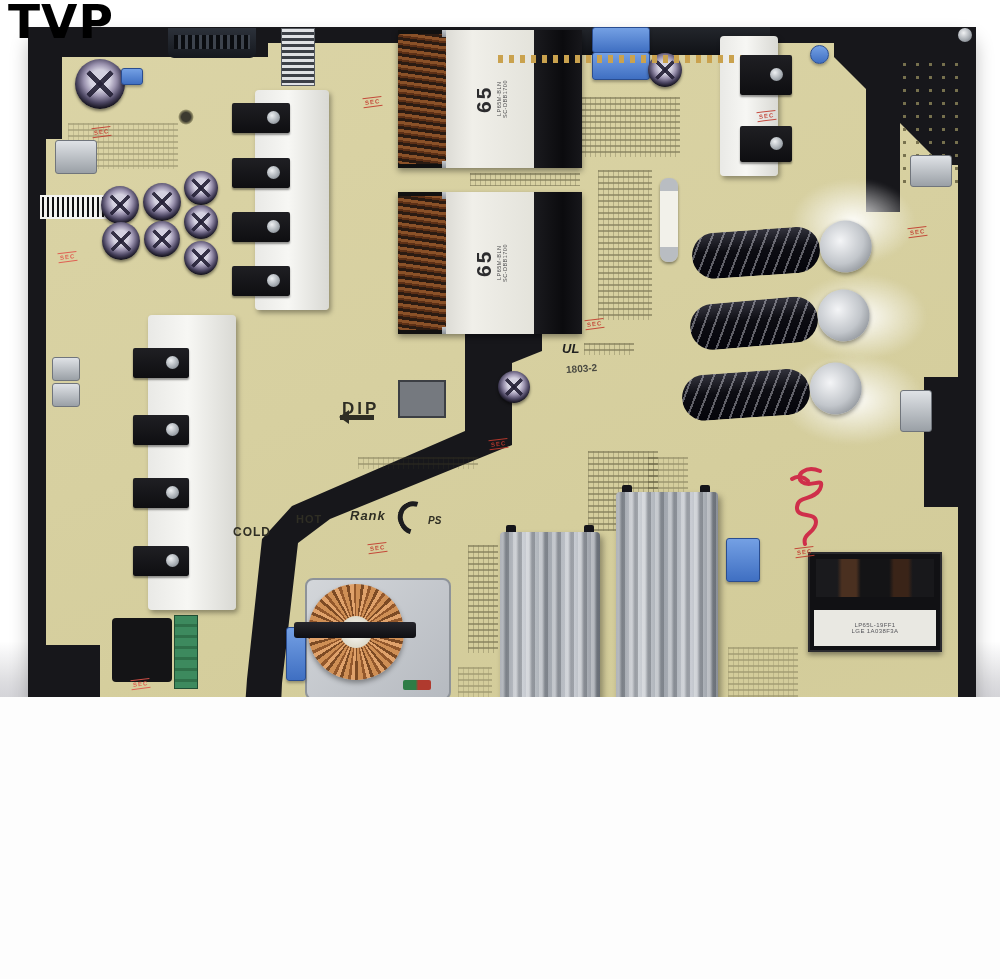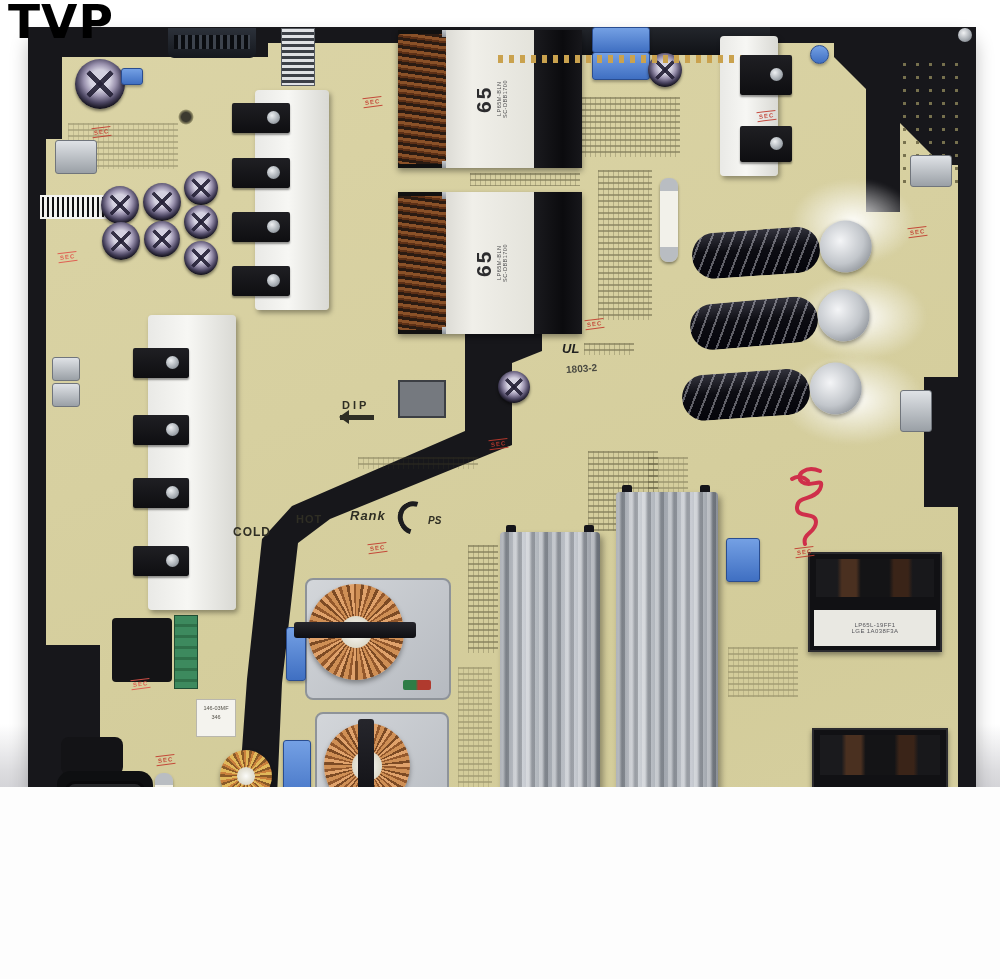--- a/index.html
+++ b/index.html
@@ -1,16 +1,16 @@
 <!DOCTYPE html>
 <html><head>
 <meta charset="utf-8">
 <style>
   html,body{margin:0;padding:0;background:#fdfdfd;}
-  .stage{position:relative;width:1000px;height:787px;overflow:hidden;
+  .stage{position:relative;width:1000px;height:697px;overflow:hidden;
          font-family:"Liberation Sans",sans-serif;background:linear-gradient(180deg,#ffffff 0,#ffffff 92%,#dcdcdf 98%,#d4d4d8 100%);}
   .wm{position:absolute;left:8px;top:-6px;font-family:"DejaVu Sans",sans-serif;font-weight:900;font-size:47px;color:#000;letter-spacing:1px;z-index:40;}
   .board{position:absolute;left:28px;top:27px;width:948px;height:928px;border-radius:14px;
          background:linear-gradient(160deg,#dbd4a6 0%,#d7d0a0 38%,#d3cc9a 70%,#d8d1a2 100%);
          box-shadow:0 10px 18px rgba(0,0,0,.25);}
   .abs{position:absolute;}
   svg.paint{position:absolute;left:0;top:0;z-index:1;} .z3{z-index:3;} .z4{z-index:4;} .z5{z-index:5;}
 
   
   .cap{position:absolute;border-radius:50%;z-index:3;
@@ -203,21 +203,21 @@
         <div class="end"></div>
       </div>
     <div class="hcap" style="left:654px;top:340px;width:180px;height:54px;transform:rotate(-4deg);">
       <div class="bod"></div>
         <div class="end"></div>
       </div>
 
     <div class="stxt" style="left:534px;top:314px;font-size:13px;font-style:italic;color:#222;">UL</div>
     <div class="silk" style="left:556px;top:316px;width:50px;height:12px;"></div>
     <div class="stxt" style="left:538px;top:336px;font-size:10px;color:#4a4a42;transform:rotate(-4deg);">1803-2</div>
-    <div class="stxt" style="left:314px;top:372px;font-size:11px;letter-spacing:3px;">DIP</div>
+    <div class="stxt" style="left:314px;top:372px;font-size:17px;letter-spacing:3px;">DIP</div>
     <div class="abs z5" style="left:312px;top:388px;width:34px;height:5px;background:#2f2e24;"></div>
     <div class="abs z5" style="left:304px;top:383px;width:0;height:0;border:7px solid transparent;border-right:10px solid #2f2e24;"></div>
     <div class="abs z3" style="left:370px;top:353px;width:44px;height:34px;background:#75797f;border:2px solid #3c3f44;"></div>
     <div class="cap" style="left:470px;top:344px;width:32px;height:32px;"></div>
 
     <div class="stxt" style="left:205px;top:498px;font-size:12px;letter-spacing:1px;">COLD</div>
     <div class="stxt" style="left:268px;top:486px;font-size:11px;letter-spacing:1px;">HOT</div>
     <div class="stxt" style="left:322px;top:481px;font-size:13px;font-style:italic;letter-spacing:1px;">Rank</div>
     <div class="arc" style="left:370px;top:474px;"></div>
     <div class="stxt" style="left:400px;top:488px;font-size:10px;font-style:italic;">PS</div>

